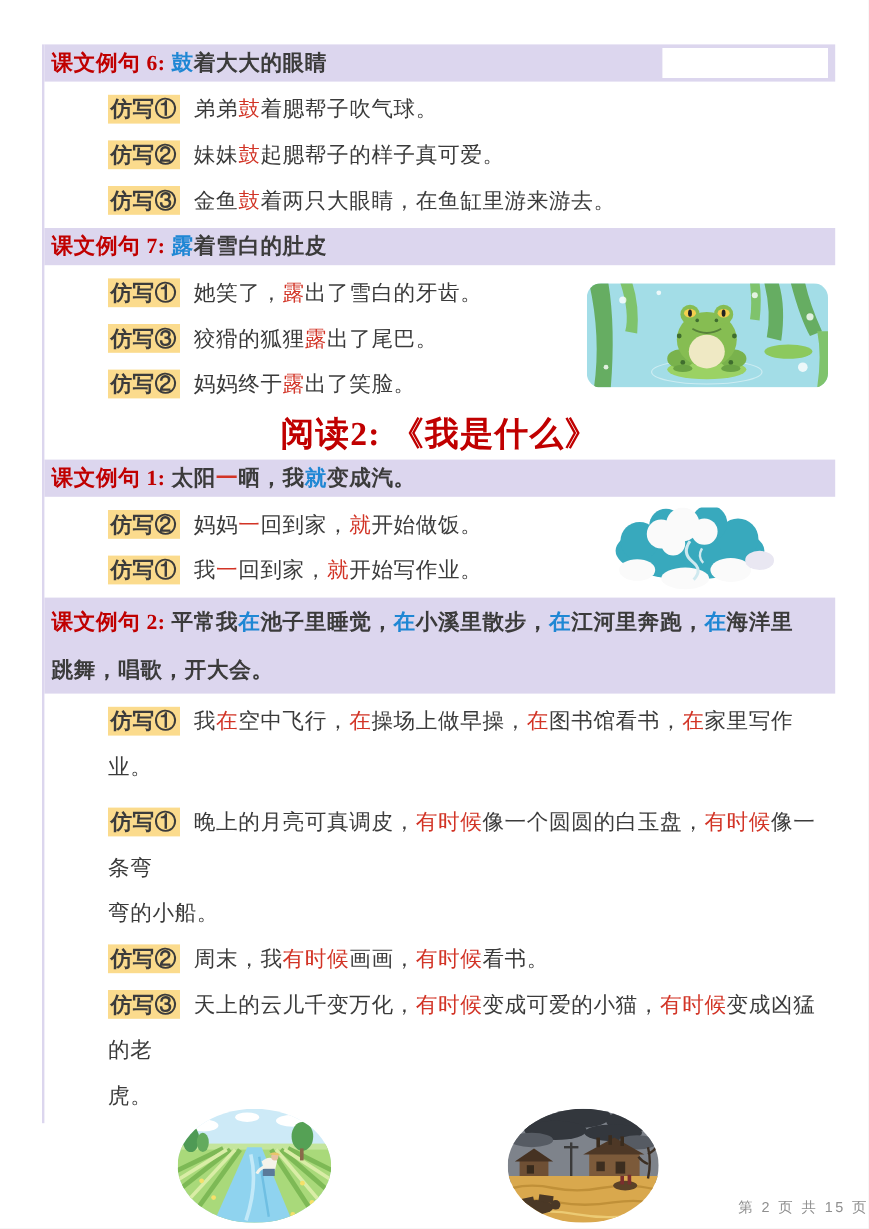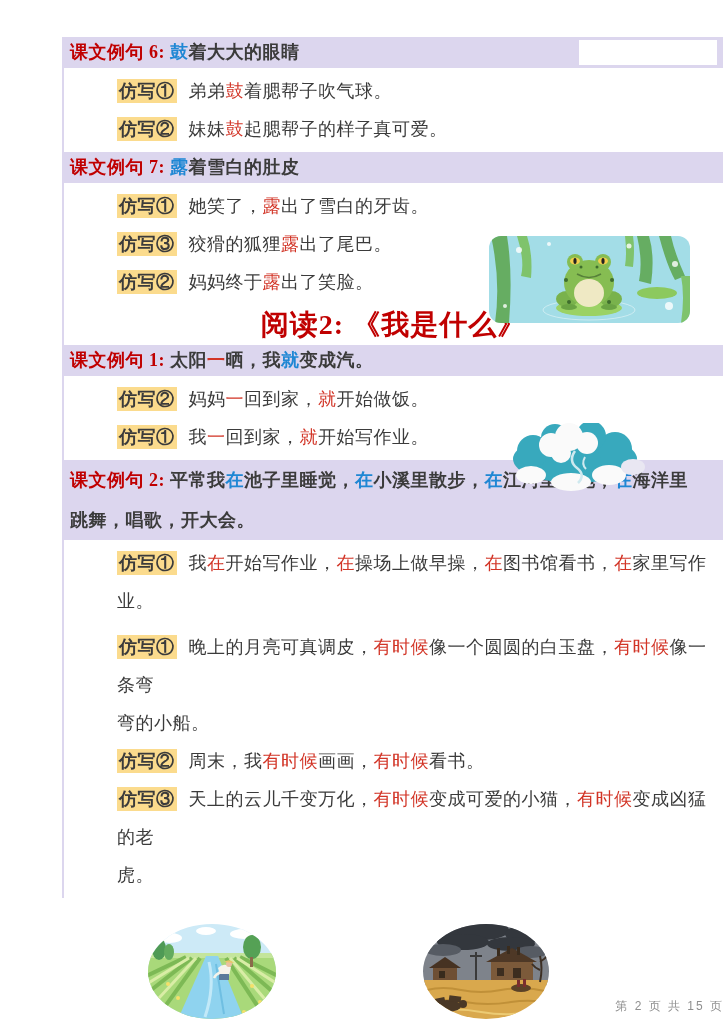--- a/index.html
+++ b/index.html
@@ -3,21 +3,21 @@
 <meta charset="utf-8">
 <style>
   :root{
     --bar-bg:#dcd6ee; --label-bg:#fbdb8d; --header-red:#c00000;
     --inline-red:#d23426; --blue:#1f87d4; --text:#3b3b3b; --footer:#8f8f8f;
   }
   html,body{margin:0;padding:0;background:#e9e9e9;}
   .page{position:relative;width:724px;height:1024px;background:#ffffff;margin:0 auto;
         overflow:hidden;font-family:"Liberation Serif","DejaVu Serif",serif;color:var(--text);}
   .content{position:absolute;left:35px;top:37px;width:661px;box-sizing:border-box;
-           border-left:2px solid var(--bar-bg);margin-left:27px;}
+           border-left:2px solid var(--bar-bg);}
   .bar{position:relative;background:var(--bar-bg);font-weight:bold;font-size:18px;
        line-height:31px;padding:0 4px 0 6px;letter-spacing:.5px;}
   .bar.two{line-height:40px;}
   .redact{position:absolute;right:6px;top:3px;width:138px;height:25px;background:#ffffff;}
   .rows{padding:4px 0 4px 5px;}
   .row{margin:0;font-size:18px;line-height:38px;letter-spacing:.5px;padding-left:48px;}
   .label{background:var(--label-bg);font-weight:bold;padding:2px 2px;margin-right:7px;}
   .seg-h{color:var(--header-red);}
   .seg-r{color:var(--inline-red);}
   .seg-b{color:var(--blue);}
@@ -39,36 +39,37 @@
 </head>
 <body>
 
 <div class="page">
 
   <div class="content">
       <div class="bar"><span class="seg seg-h">课文例句 6: </span><span class="seg seg-b">鼓</span><span class="seg seg-k">着大大的眼睛</span><div class="redact"></div></div>
       <div class="rows">
         <p class="row"><span class="label">仿写①</span> <span class="seg seg-k">弟弟</span><span class="seg seg-r">鼓</span><span class="seg seg-k">着腮帮子吹气球。</span></p>
         <p class="row"><span class="label">仿写②</span> <span class="seg seg-k">妹妹</span><span class="seg seg-r">鼓</span><span class="seg seg-k">起腮帮子的样子真可爱。</span></p>
+        <p class="row"><span class="label">仿写③</span> <span class="seg seg-k">金鱼</span><span class="seg seg-r">鼓</span><span class="seg seg-k">着两只大眼睛，在鱼缸里游来游去。</span></p>
       </div>
       <div class="bar"><span class="seg seg-h">课文例句 7: </span><span class="seg seg-b">露</span><span class="seg seg-k">着雪白的肚皮</span></div>
       <div class="rows">
         <p class="row"><span class="label">仿写①</span> <span class="seg seg-k">她笑了，</span><span class="seg seg-r">露</span><span class="seg seg-k">出了雪白的牙齿。</span></p>
         <p class="row"><span class="label">仿写③</span> <span class="seg seg-k">狡猾的狐狸</span><span class="seg seg-r">露</span><span class="seg seg-k">出了尾巴。</span></p>
         <p class="row"><span class="label">仿写②</span> <span class="seg seg-k">妈妈终于</span><span class="seg seg-r">露</span><span class="seg seg-k">出了笑脸。</span></p>
       </div>
       <div class="reading-title">阅读2: 《我是什么》</div>
       <div class="bar"><span class="seg seg-h">课文例句 1: </span><span class="seg seg-k">太阳</span><span class="seg seg-r">一</span><span class="seg seg-k">晒，我</span><span class="seg seg-b">就</span><span class="seg seg-k">变成汽。</span></div>
       <div class="rows">
         <p class="row"><span class="label">仿写②</span> <span class="seg seg-k">妈妈</span><span class="seg seg-r">一</span><span class="seg seg-k">回到家，</span><span class="seg seg-r">就</span><span class="seg seg-k">开始做饭。</span></p>
         <p class="row"><span class="label">仿写①</span> <span class="seg seg-k">我</span><span class="seg seg-r">一</span><span class="seg seg-k">回到家，</span><span class="seg seg-r">就</span><span class="seg seg-k">开始写作业。</span></p>
       </div>
       <div class="bar two"><span class="seg seg-h">课文例句 2: </span><span class="seg seg-k">平常我</span><span class="seg seg-b">在</span><span class="seg seg-k">池子里睡觉，</span><span class="seg seg-b">在</span><span class="seg seg-k">小溪里散步，</span><span class="seg seg-b">在</span><span class="seg seg-k">江河里奔跑，</span><span class="seg seg-b">在</span><span class="seg seg-k">海洋里</span><br><span class="seg seg-k">跳舞，唱歌，开大会。</span></div>
       <div class="rows">
-        <p class="row"><span class="label">仿写①</span> <span class="seg seg-k">我</span><span class="seg seg-r">在</span><span class="seg seg-k">开始写作业，</span><span class="seg seg-r">在</span><span class="seg seg-k">操场上做早操，</span><span class="seg seg-r">在</span><span class="seg seg-k">图书馆看书，</span><span class="seg seg-r">在</span><span class="seg seg-k">家里写作业。</span></p>
+        <p class="row"><span class="label">仿写①</span> <span class="seg seg-k">我</span><span class="seg seg-r">在</span><span class="seg seg-k">空中飞行，</span><span class="seg seg-r">在</span><span class="seg seg-k">操场上做早操，</span><span class="seg seg-r">在</span><span class="seg seg-k">图书馆看书，</span><span class="seg seg-r">在</span><span class="seg seg-k">家里写作业。</span></p>
       </div>
       <div class="rows">
         <p class="row"><span class="label">仿写①</span> <span class="seg seg-k">晚上的月亮可真调皮，</span><span class="seg seg-r">有时候</span><span class="seg seg-k">像一个圆圆的白玉盘，</span><span class="seg seg-r">有时候</span><span class="seg seg-k">像一条弯</span><br><span class="seg seg-k">弯的小船。</span></p>
         <p class="row"><span class="label">仿写②</span> <span class="seg seg-k">周末，我</span><span class="seg seg-r">有时候</span><span class="seg seg-k">画画，</span><span class="seg seg-r">有时候</span><span class="seg seg-k">看书。</span></p>
         <p class="row"><span class="label">仿写③</span> <span class="seg seg-k">天上的云儿千变万化，</span><span class="seg seg-r">有时候</span><span class="seg seg-k">变成可爱的小猫，</span><span class="seg seg-r">有时候</span><span class="seg seg-k">变成凶猛的老</span><br><span class="seg seg-k">虎。</span></p>
       </div>
     </div>
 
   <figure class="img-frog">
     <svg width="201" height="87" viewBox="0 0 201 87">

